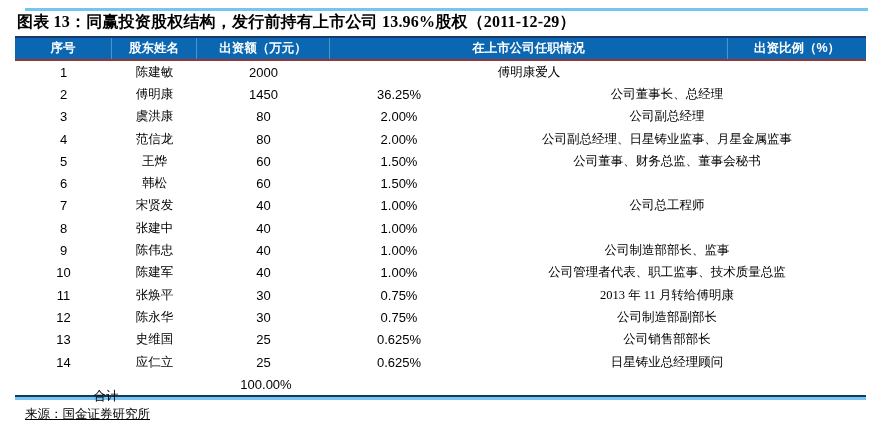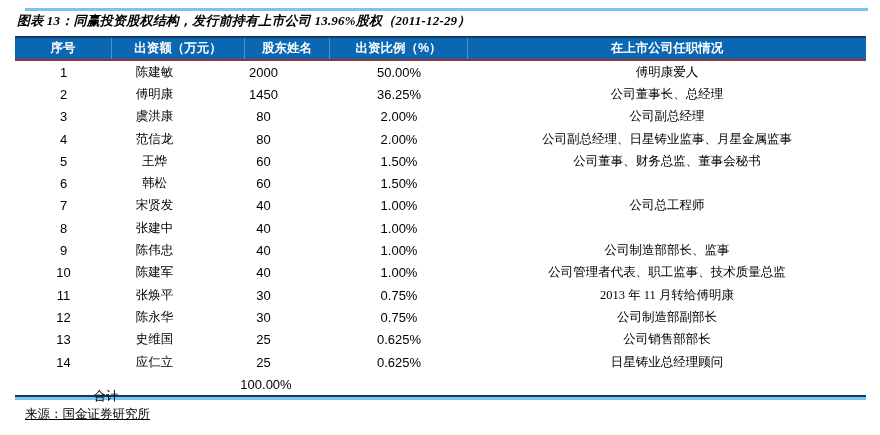--- a/index.html
+++ b/index.html
@@ -24,23 +24,22 @@
     position: absolute;
     left: 25px; top: 8px;
     width: 843px; height: 3px;
     background: var(--rule_blue);
   }
   .title {
     position: absolute;
     left: 17px; top: 12px;
     width: 850px;
     font-family: "Liberation Serif", serif;
-    font-style: italic;
     font-weight: bold;
-    font-size: 13px;
+    font-size: 16px;
     color: var(--text);
     white-space: nowrap;
     letter-spacing: 0.2px;
   }
   .table {
     position: absolute;
     left: 15px; top: 36px;
     width: 851px;
   }
   .thead {
@@ -98,31 +97,30 @@
 
 <div class="canvas">
 
   <div class="top-rule"></div>
 
   <div class="title">图表 13：同赢投资股权结构，发行前持有上市公司 13.96%股权（2011-12-29）</div>
 
   <div class="table">
     <div class="thead">
       <div class="cell c1">序号</div>
+      <div class="cell c2">股东姓名</div>
       <div class="cell c3">出资额（万元）</div>
-      <div class="cell c2">股东姓名</div>
+      <div class="cell c5">在上市公司任职情况</div>
       <div class="cell c4">出资比例（%）</div>
-      <div class="cell c5">在上市公司任职情况</div>
     </div>
     <div class="tbody">
   <div class="trow">
     <div class="cell c1 num">1</div>
     <div class="cell c2 cjk">陈建敏</div>
     <div class="cell c3 num">2000</div>
-    <div class="cell c4 num">50.00%</div>
     <div class="cell c5 cjk">傅明康爱人</div>
   </div>
 
   <div class="trow">
     <div class="cell c1 num">2</div>
     <div class="cell c2 cjk">傅明康</div>
     <div class="cell c3 num">1450</div>
     <div class="cell c4 num">36.25%</div>
     <div class="cell c5 cjk">公司董事长、总经理</div>
   </div>

